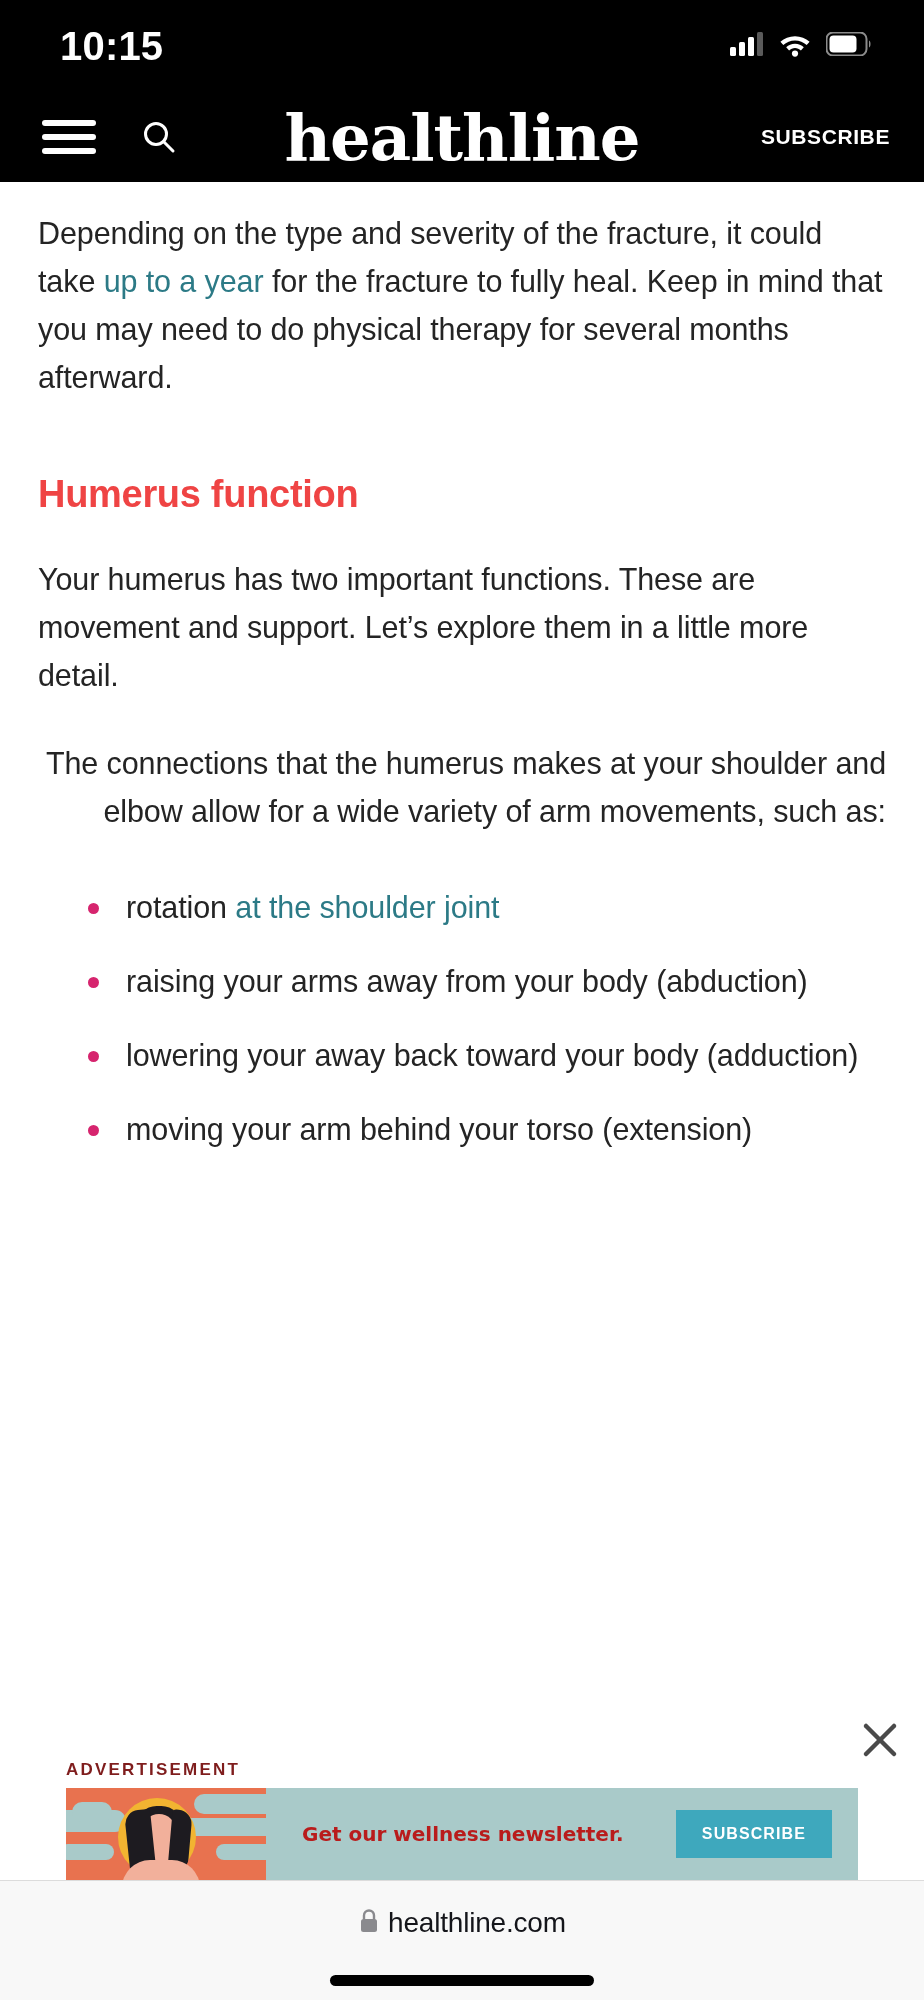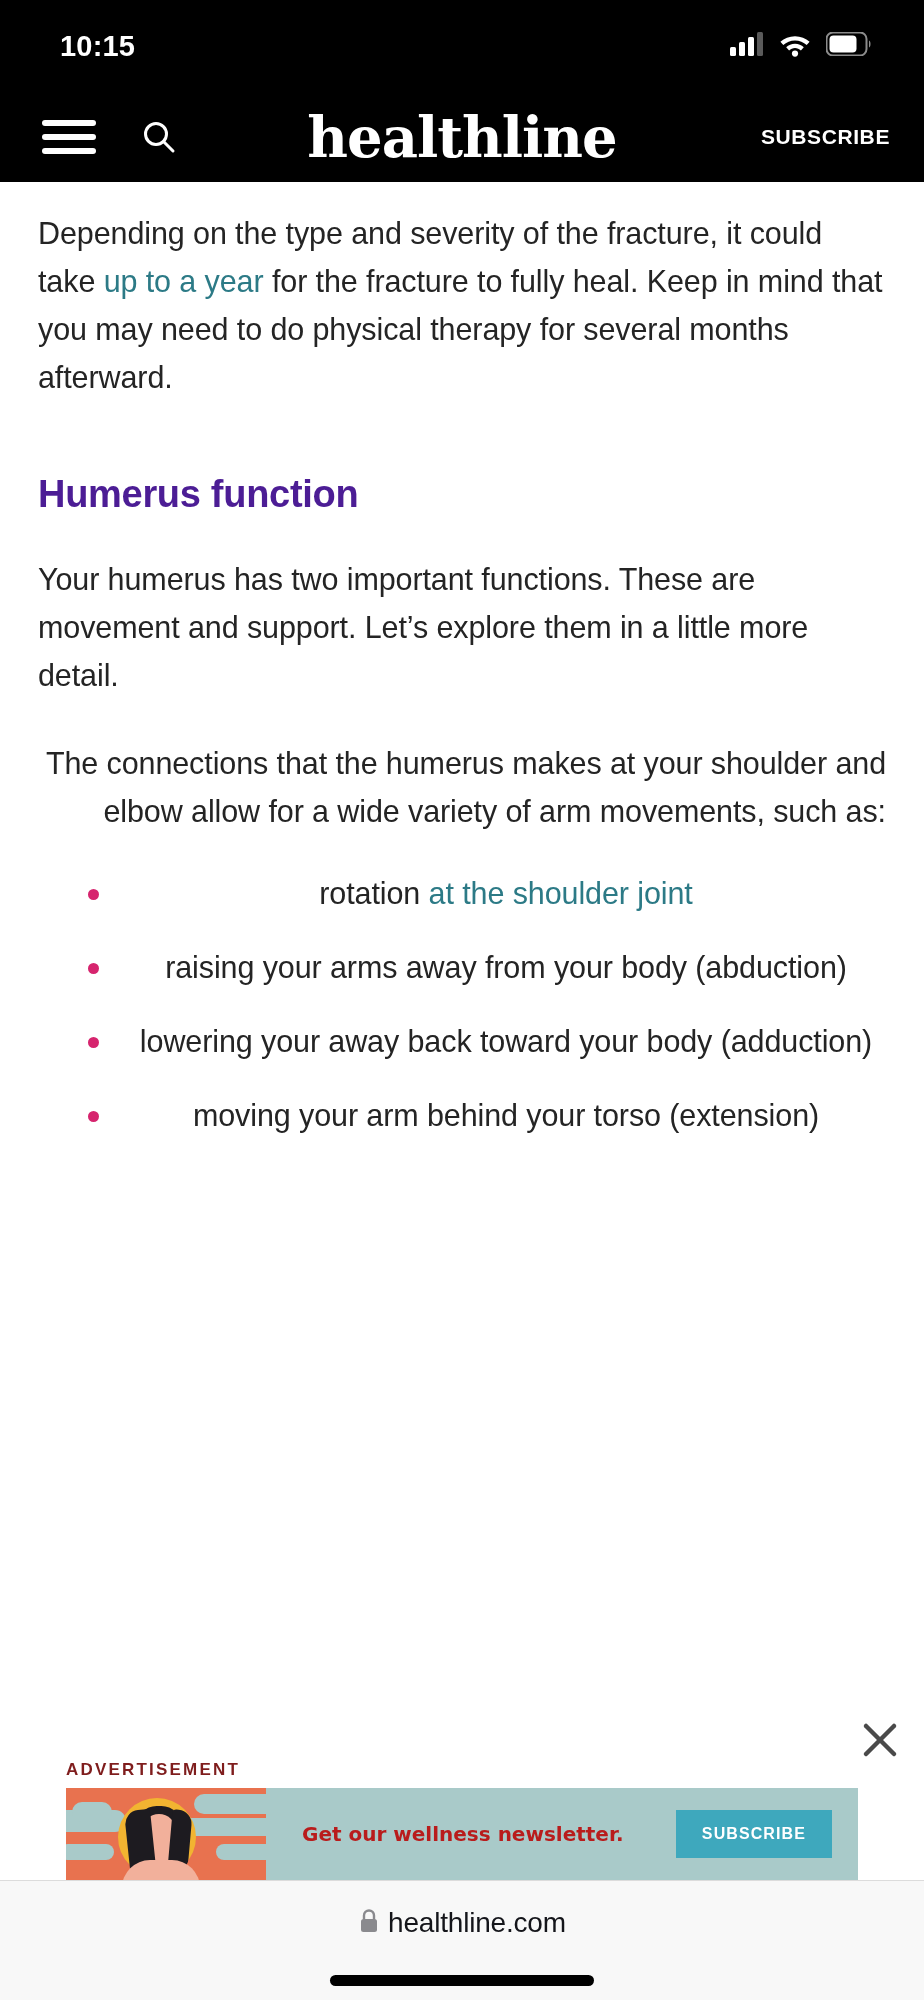--- a/index.html
+++ b/index.html
@@ -24,21 +24,21 @@
     height: 92px;
     background: #000000;
     display: flex;
     align-items: center;
     justify-content: space-between;
     padding: 0 52px 0 60px;
     flex: 0 0 auto;
   }
   .status-time {
     color: #ffffff;
-    font-size: 29px;
+    font-size: 40px;
     font-weight: 600;
     letter-spacing: 0.2px;
   }
   .status-icons {
     display: flex;
     align-items: center;
     gap: 14px;
   }
 
   
@@ -76,21 +76,21 @@
     align-items: center;
     justify-content: center;
     cursor: pointer;
   }
   .brand {
     position: absolute;
     left: 0; right: 0;
     text-align: center;
     color: #ffffff;
     font-family: "DejaVu Serif", "Liberation Serif", serif;
-    font-size: 56px;
+    font-size: 64px;
     font-weight: bold;
     letter-spacing: -1px;
     pointer-events: none;
   }
   .subscribe-link {
     margin-left: auto;
     color: #ffffff;
     font-size: 21px;
     font-weight: 700;
     letter-spacing: 0.6px;
@@ -110,36 +110,35 @@
     font-size: 30.5px;
     line-height: 48px;
     color: #242424;
     letter-spacing: -0.1px;
   }
   .p1 { margin-top: 27px; }
   .h2 {
     font-size: 38px;
     line-height: 46px;
     font-weight: 700;
-    color: #4c1d95;
+    color: #ef4444;
     margin-top: 70px;
     margin-bottom: 38px;
     letter-spacing: -0.3px;
   }
   .p2 { margin-bottom: 40px; }
   .p3 { margin-bottom: 10px; text-align: right; }
   a.tl {
     color: #2c7a86;
     text-decoration: none;
   }
   ul.bullets {
     list-style: none;
-    margin-top: 34px;
+    margin-top: 48px;
     padding-left: 50px;
-    text-align: center;
   }
   ul.bullets li {
     position: relative;
     font-size: 30.5px;
     line-height: 48px;
     color: #242424;
     padding-left: 38px;
     margin-bottom: 26px;
     letter-spacing: -0.1px;
   }

